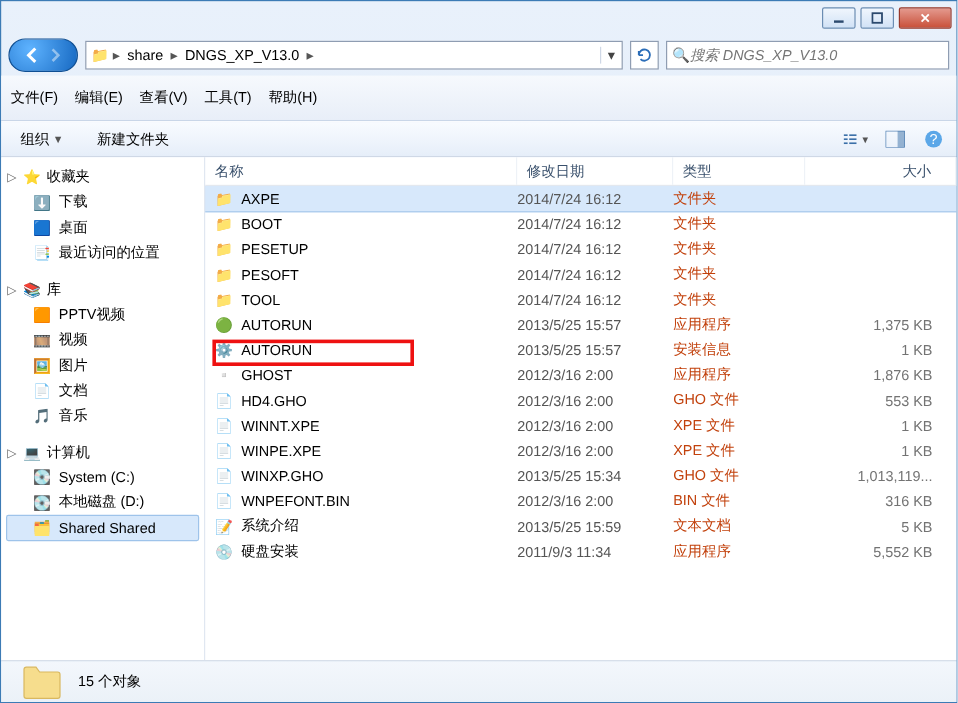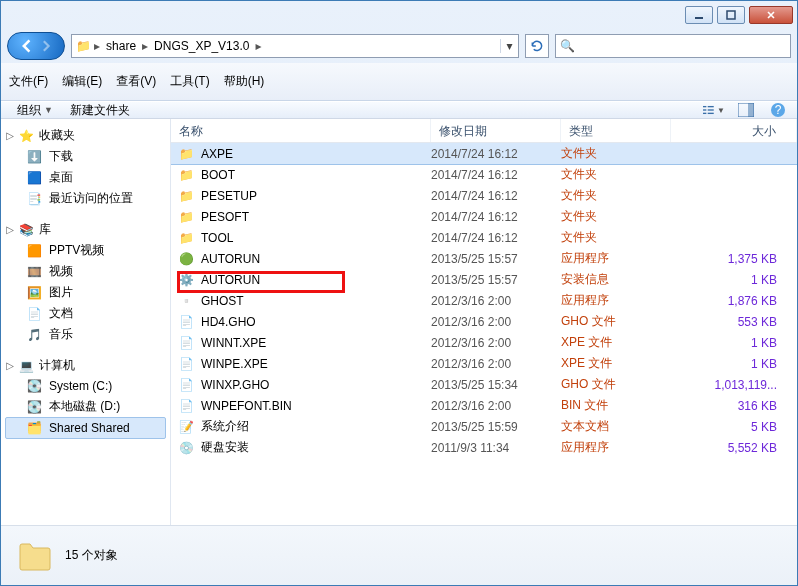--- a/index.html
+++ b/index.html
@@ -22,21 +22,21 @@
 .addressbar .dd { margin-left:auto; width:18px; text-align:center; border-left:1px solid #cfd8e6; color:#444; cursor:pointer; }
 .refresh { width:24px; height:24px; background:#fff; border:1px solid #8f9db2; display:flex; align-items:center; justify-content:center; color:#2b6db8; cursor:pointer; }
 .searchbox { width:236px; height:24px; background:#fff; border:1px solid #8f9db2; display:flex; align-items:center; padding:0 4px; color:#777; }
 .searchbox input { border:none; outline:none; flex:1; font-style:italic; color:#777; font-size:12px; }
 
 
 .menubar { height:38px; background:linear-gradient(#f6f9fd,#e8eef8); border-bottom:1px solid #c9d6e8; display:flex; align-items:center; padding-left:8px; gap:14px; }
 .menubar span { cursor:pointer; }
 
 
-.toolbar { height:18px; background:linear-gradient(#f8fbff,#e6eef9); border-top:1px solid #fff; border-bottom:1px solid #cfd8e6; display:flex; align-items:center; padding:0 8px; gap:1px; }
+.toolbar { height:30px; background:linear-gradient(#f8fbff,#e6eef9); border-top:1px solid #fff; border-bottom:1px solid #cfd8e6; display:flex; align-items:center; padding:0 8px; gap:12px; }
 .toolbtn { padding:3px 8px; cursor:pointer; display:flex; align-items:center; gap:3px; }
 .tool-right { margin-left:auto; display:flex; align-items:center; gap:10px; }
 .iconbtn { width:22px; height:22px; display:flex; align-items:center; justify-content:center; cursor:pointer; color:#3a6fa8; }
 
 
 .main { flex:1; display:flex; background:#fff; min-height:0; }
 
 .sidebar { width:170px; border-right:1px solid #e0e7f1; padding:6px 4px; overflow-y:auto; }
 .navgroup { margin-bottom:10px; }
 .navhead { display:flex; align-items:center; gap:4px; font-weight:normal; padding:2px 0; cursor:pointer; }
@@ -49,27 +49,27 @@
 .filelist { flex:1; display:flex; flex-direction:column; position:relative; }
 .cols { height:24px; display:flex; border-bottom:1px solid #e3e8ef; color:#39506c; }
 .cols div { padding:4px 8px; border-right:1px solid #eef2f7; cursor:pointer; }
 .col-name { width:260px; } .col-date { width:130px; } .col-type { width:110px; } .col-size { flex:1; text-align:right; padding-right:20px !important; }
 .rows { flex:1; overflow-y:auto; }
 .row { display:flex; height:21px; align-items:center; }
 .row.sel { background:#d7e8fb; outline:1px solid #9ec3ea; }
 .row .c-name { width:260px; display:flex; align-items:center; gap:6px; padding-left:8px; }
 .row .c-date { width:130px; color:#555; }
 .row .c-type { width:110px; color:#c2410c; }
-.row .c-size { flex:1; text-align:right; padding-right:20px; color:#6d28d9; }
+.row .c-size { flex:1; text-align:right; padding-right:20px; color:#737373; }
 .ficon { width:16px; height:16px; display:inline-flex; align-items:center; justify-content:center; font-size:12px; }
 
 .highlight-rect { position:absolute; border:3px solid #e11; left:180px; top:150px; width:168px; height:22px; pointer-events:none; }
 
 
-.statusbar { height:60px; border-top:1px solid #d7dfea; background:linear-gradient(#f3f7fc,#ebf1f8); display:flex; align-items:center; padding-left:16px; gap:12px; position:relative; }
+.statusbar { height:35px; border-top:1px solid #d7dfea; background:linear-gradient(#f3f7fc,#ebf1f8); display:flex; align-items:center; padding-left:16px; gap:12px; position:relative; }
 .bigfolder { width:36px; height:36px; }
 
 .watermark { position:absolute; right:16px; bottom:2px; text-align:right; }
 .watermark .w1 { font-size:20px; font-weight:bold; font-style:italic; color:#0a4a9e; letter-spacing:1px; }
 .watermark .w1 .o { color:#d98c00; }
 .watermark .w2 { font-size:11px; color:#0a4a9e; font-style:italic; }
 
 
 </style>
 </head>
@@ -113,20 +113,21 @@
       <span class="sep">▸</span>
       <span class="dd">▾</span>
     </div>
     <div class="refresh">
       <svg width="14" height="14" viewBox="0 0 12 12">
           <path d="M2 6a4 4 0 1 1 1.2 2.8M2 6V3M2 6h3" stroke="#2b6db8" stroke-width="1.3" fill="none"></path>
         </svg>
     </div>
     <div class="searchbox">
       <span>🔍</span>
+      <input placeholder="搜索 DNGS_XP_V13.0" style="">
     </div>
   </div>
 
   <div class="menubar">
     <span>文件(F)</span>
     <span>编辑(E)</span>
     <span>查看(V)</span>
     <span>工具(T)</span>
     <span>帮助(H)</span>
   </div>

